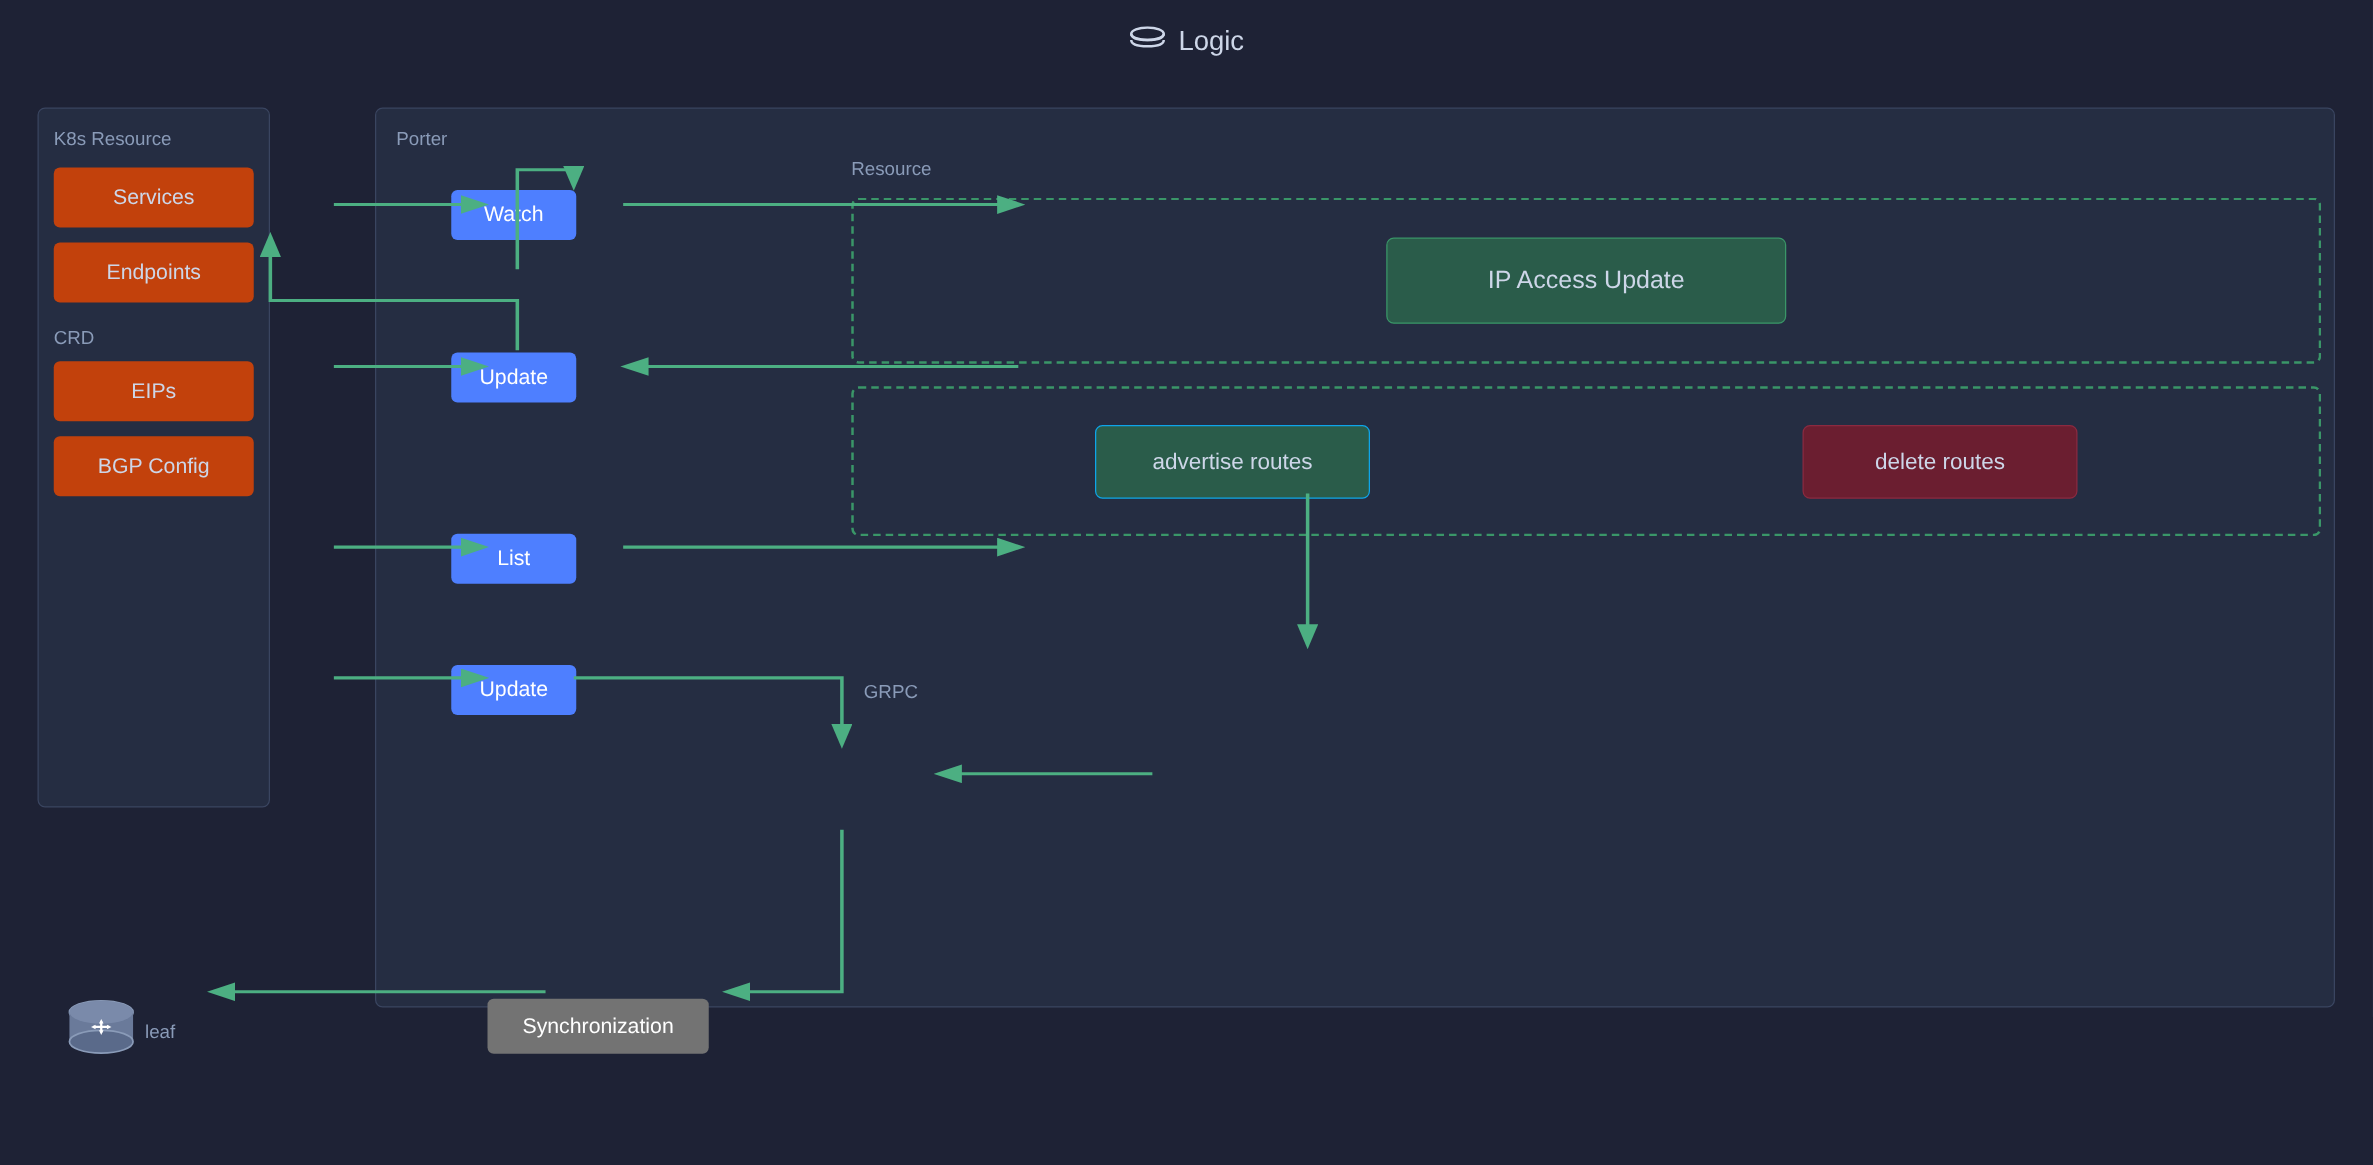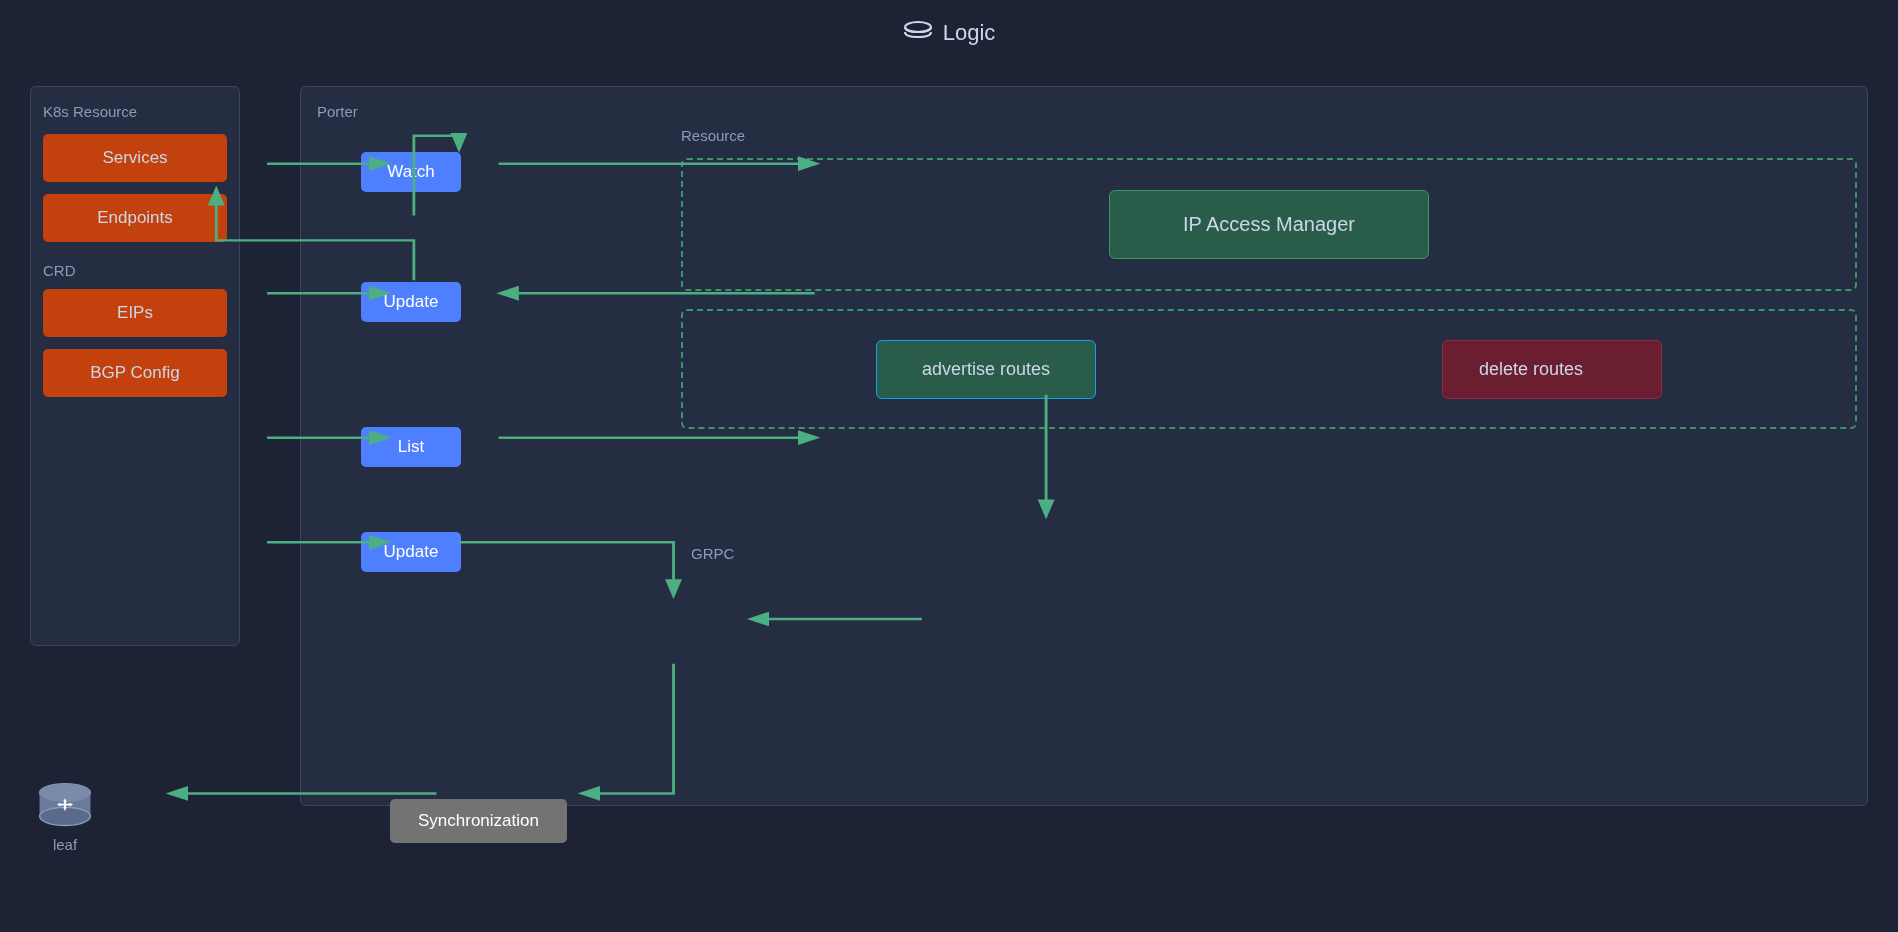--- a/index.html
+++ b/index.html
@@ -33,21 +33,21 @@
       color: #cdd6e8;
       font-weight: 400;
     }
 
     
     .k8s-panel {
       background: #252d42;
       border: 1px solid #3a4560;
       border-radius: 6px;
       padding: 16px 12px;
-      width: 210px;
+      width: 186px;
       min-height: 560px;
       position: absolute;
       left: 0;
       top: 20px;
     }
 
     .panel-label {
       font-size: 15px;
       color: #8a9bb8;
       margin-bottom: 14px;
@@ -159,41 +159,42 @@
     }
 
     
     .red-box {
       background: #6b1e30;
       border: 1px solid #8b2a40;
       border-radius: 6px;
       padding: 18px 36px;
       font-size: 18px;
       color: #cdd6e8;
+      text-align: center;
       min-width: 220px;
     }
 
     
     .arrows-svg {
       position: absolute;
       top: 0;
       left: 0;
       width: 100%;
       height: 100%;
       pointer-events: none;
       overflow: visible;
     }
 
     
     .leaf-area {
       position: absolute;
       bottom: 50px;
-      left: 0;
+      left: 16px;
       display: flex;
-      flex-direction: column;
+      flex-direction: row;
       align-items: center;
     }
 
     .leaf-icon {
       width: 70px;
       height: 50px;
       margin-bottom: 6px;
     }
 
     .leaf-label {
@@ -262,21 +263,21 @@
         <div class="action-btn">Update</div>
       </div>
 
 
       <div style="position:absolute; left:390px; top:458px;" class="grpc-label">GRPC</div>
 
       <div style="position:absolute; left:380px; top:40px; right:10px;">
         <div class="reconcile-label">Resource</div>
 
         <div class="dashed-box" style="display:flex; justify-content:center; min-height:120px;">
-          <div class="ip-manager-box">IP Access Manager</div>
+          <div class="ip-manager-box">IP Access Update</div>
         </div>
 
         <div class="dashed-box" style="display:flex; justify-content:space-around; align-items:center; min-height:120px;">
           <div class="green-box">advertise routes</div>
           <div class="red-box">delete routes</div>
         </div>
       </div>
 
     </div>
 

